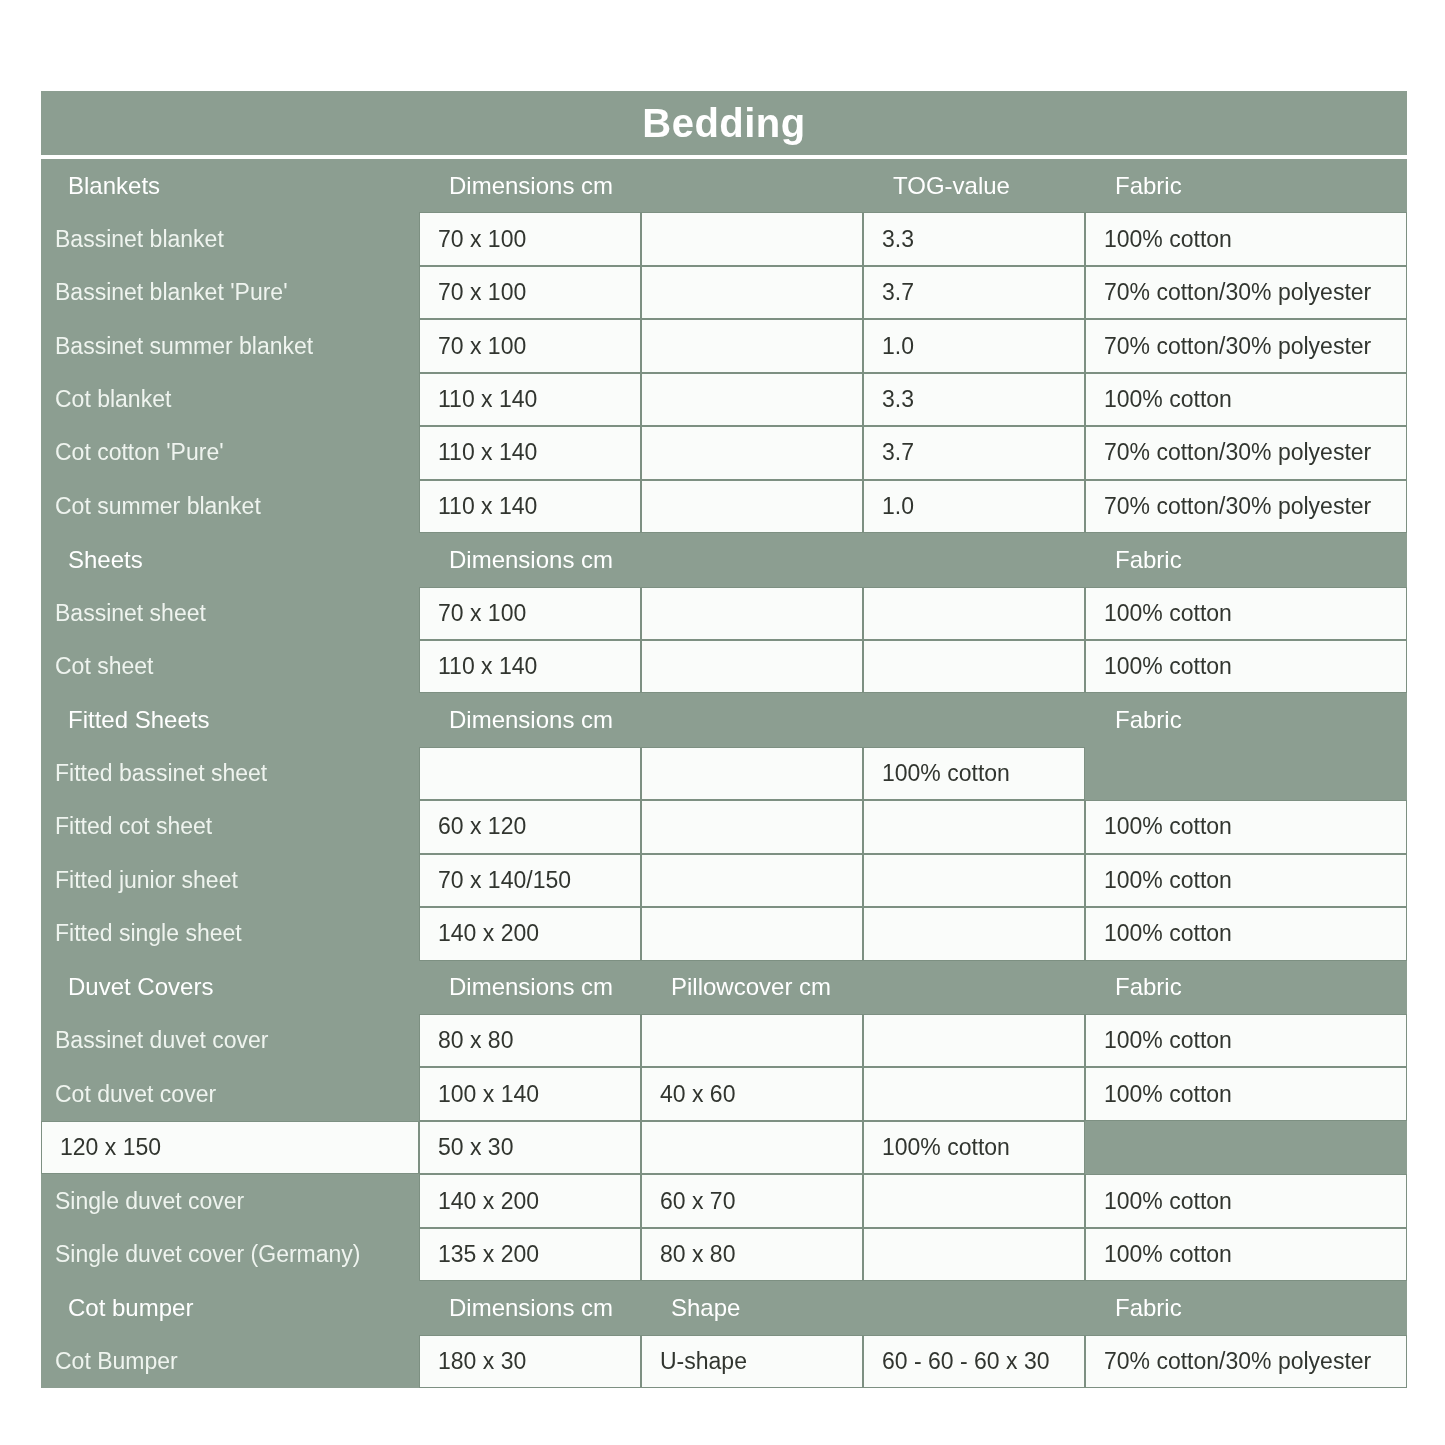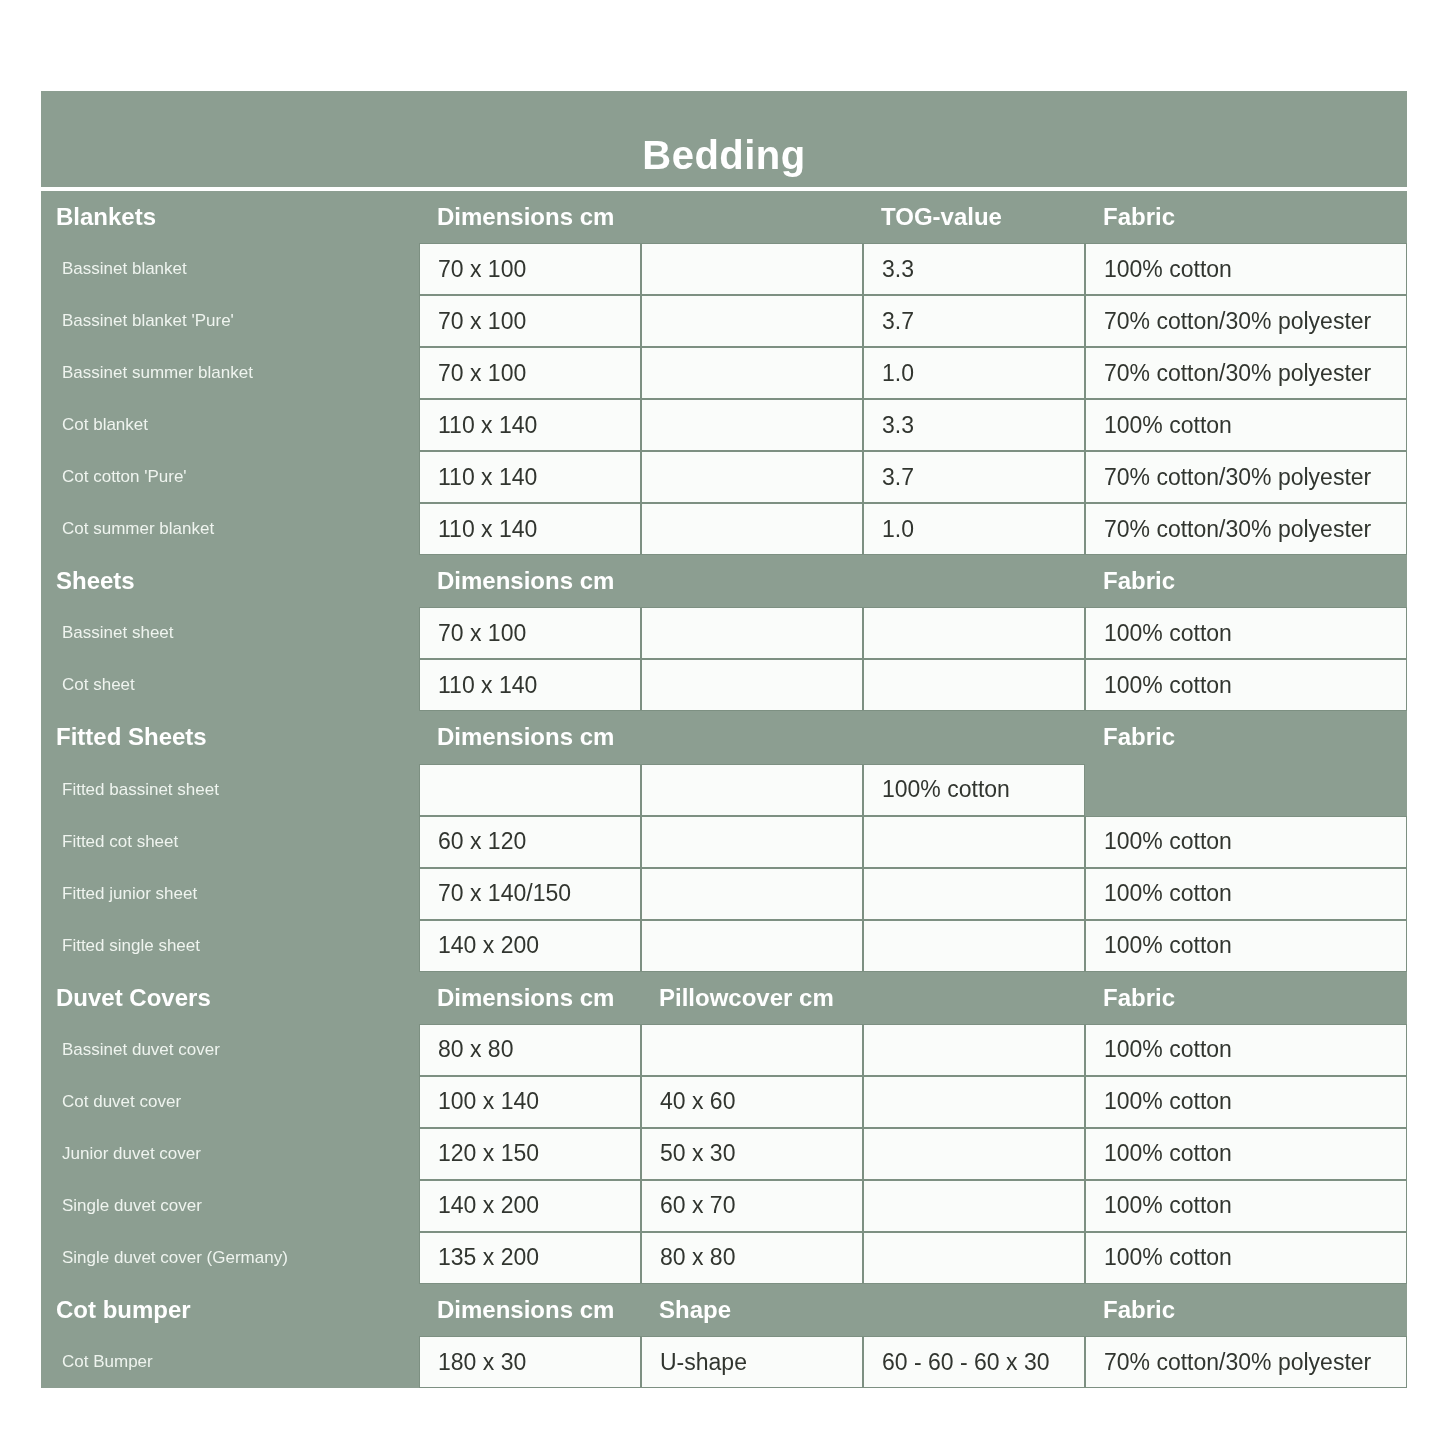--- a/index.html
+++ b/index.html
@@ -21,46 +21,46 @@
   }
   .panel{
     position:absolute;
     left:41px;top:91px;
     width:1366px;height:1297px;
     background:var(--panel-green);
     display:flex;flex-direction:column;
   }
   .title-bar{
     height:64px;flex:0 0 64px;
-    display:flex;align-items:center;justify-content:center;margin-top:32px;
+    display:flex;align-items:center;justify-content:center;
   }
   .title{
     color:var(--header-text);
     font-size:40px;font-weight:bold;letter-spacing:0.5px;
   }
   .sep{height:4px;flex:0 0 4px;background:var(--page-bg);}
   .table-body{flex:1 1 auto;display:flex;flex-direction:column;}
   .row{
     flex:1 1 0;
     display:grid;
     grid-template-columns:378px 222px 222px 222px 322px;
   }
   .hcell{
     display:flex;align-items:center;
     color:var(--header-text);
-    font-size:24px;font-weight:bold;
+    font-size:24px;font-weight:normal;
     padding-left:18px;box-sizing:border-box;
-    white-space:nowrap;overflow:hidden;
+    white-space:nowrap;overflow:hidden;margin-left:12px;
   }
   .hcell.c0{padding-left:15px;}
   .label-cell{
     display:flex;align-items:center;
     color:var(--label-text);
-    font-size:17px;
-    padding-left:21px;box-sizing:border-box;
+    font-size:23px;
+    padding-left:14px;box-sizing:border-box;
     white-space:nowrap;overflow:hidden;
   }
   .data-cell{
     background:var(--cell-bg);
     border:1.5px solid var(--grid-line);
     display:flex;align-items:center;
     color:var(--cell-text);
     font-size:23px;
     padding-left:18px;box-sizing:border-box;
     white-space:nowrap;overflow:hidden;
@@ -195,21 +195,20 @@
           <div class="data-cell c4">100% cotton</div>
         </div>
         <div class="row data-row">
           <div class="label-cell c0">Cot duvet cover</div>
           <div class="data-cell c1">100 x 140</div>
           <div class="data-cell c2">40 x 60</div>
           <div class="data-cell c3"></div>
           <div class="data-cell c4">100% cotton</div>
         </div>
         <div class="row data-row">
-          <div class="label-cell c0">Junior duvet cover</div>
           <div class="data-cell c1">120 x 150</div>
           <div class="data-cell c2">50 x 30</div>
           <div class="data-cell c3"></div>
           <div class="data-cell c4">100% cotton</div>
         </div>
         <div class="row data-row">
           <div class="label-cell c0">Single duvet cover</div>
           <div class="data-cell c1">140 x 200</div>
           <div class="data-cell c2">60 x 70</div>
           <div class="data-cell c3"></div>

